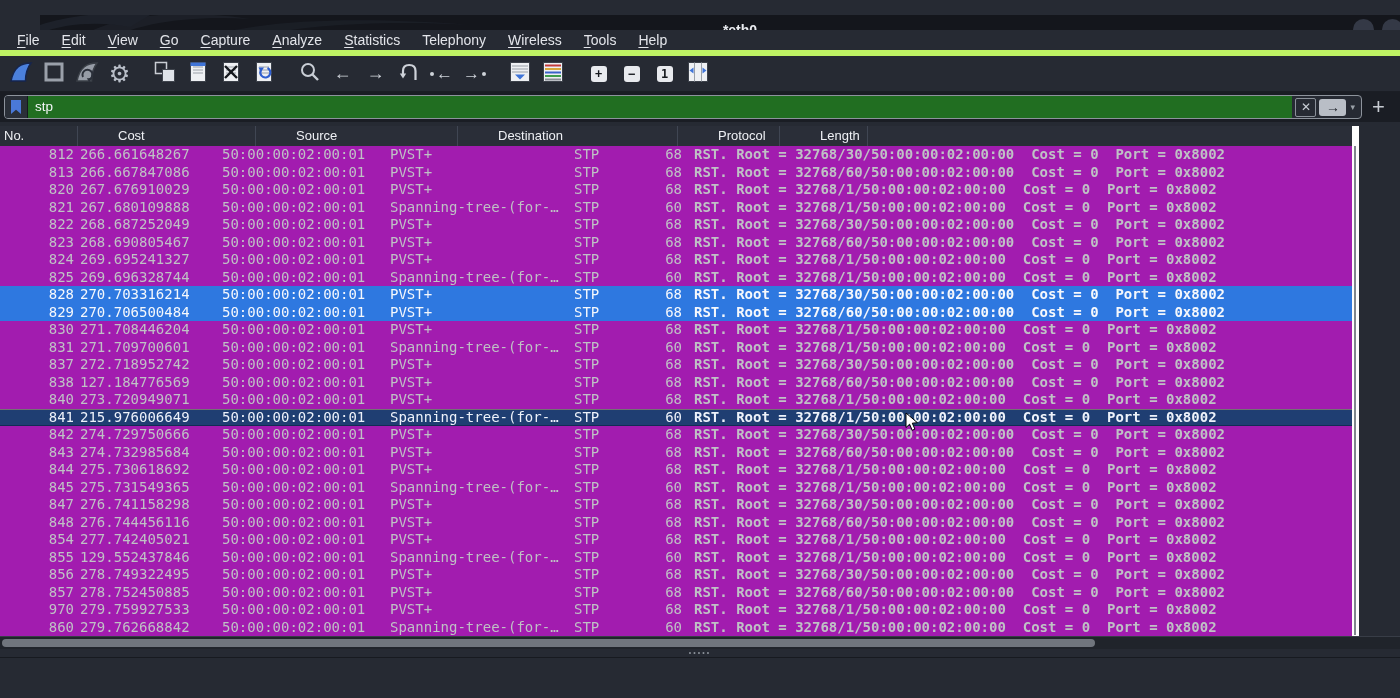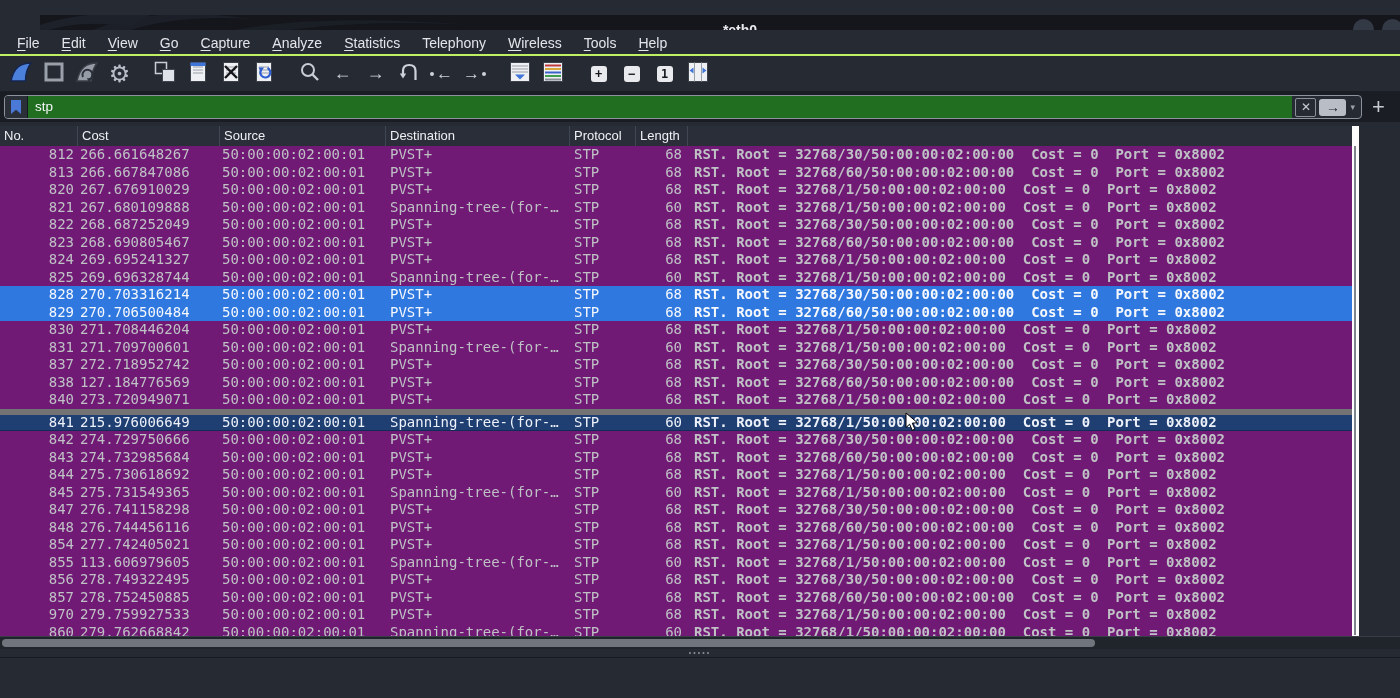--- a/index.html
+++ b/index.html
@@ -12,22 +12,22 @@
   .titlebar{position:absolute;left:0;top:15px;width:1400px;height:30px;background:#14161c;margin-left:40px;}
   .kali-decor{position:absolute;left:0;top:0;height:30px;width:480px;overflow:hidden;opacity:.9;}
   .win-title{position:absolute;left:0;top:0;width:1400px;height:30px;line-height:30px;
     text-align:center;color:#e9ebef;font-size:14px;font-weight:bold;}
   .win-controls{position:absolute;right:8px;top:4px;display:flex;gap:8px;}
   .wbtn{width:21px;height:21px;border-radius:50%;background:#343946;display:flex;
     align-items:center;justify-content:center;font-size:11px;color:#9aa0ab;}
   .wbtn.close{background:var(--close_button);color:#10131a;font-weight:bold;font-size:12px;}
   
   .menubar{position:absolute;left:0;top:30px;width:1400px;height:26px;background:#262a33;
-    display:flex;align-items:flex-start;padding-left:6px;box-sizing:border-box;
-    border-bottom:2px solid #bef264;}
+    display:flex;align-items:center;padding-left:6px;box-sizing:border-box;
+    border-bottom:6px solid #bef264;}
   .menu-item{color:#e3e5ea;font-size:14px;padding:0 11px;height:26px;line-height:26px;}
   .menu-item u{text-decoration:underline;text-underline-offset:2px;}
   
   .toolbar{position:absolute;left:0;top:56px;width:1400px;height:36px;background:#262a33;
     display:flex;align-items:center;padding-left:4px;box-sizing:border-box;
     border-bottom:1px solid #1b1e25;}
   .tbtn{height:30px;min-width:30px;display:flex;align-items:center;justify-content:center;margin:0 1.5px;}
   .tbtn.gapL{margin-left:14px;}
   .tbtn .glyph{color:#ced2d9;font-size:18px;line-height:1;}
   .tbtn .gear{font-size:24px;color:#b9bfc9;}
@@ -49,34 +49,34 @@
     color:#f4f6f8;font-size:13.5px;padding-left:7px;font-family:"Liberation Sans",sans-serif;}
   .fclear{width:19px;height:17px;border:1px solid #8a9099;border-radius:2px;margin:0 3px;
     color:#c9ced6;display:flex;align-items:center;justify-content:center;font-size:12px;}
   .fapply{width:27px;height:17px;background:#b9bec6;border-radius:3px;color:#1c2027;
     display:flex;align-items:center;justify-content:center;font-size:14px;font-weight:bold;}
   .fcaret{color:#9ba1a9;font-size:9px;padding:0 6px 0 4px;}
   .fadd{margin-left:10px;color:#c6cad1;font-size:22px;font-weight:300;line-height:22px;}
   
   .list-wrap{position:absolute;left:0;top:126px;width:1352px;height:510px;background:#ffffff;}
   .prow{display:grid;grid-template-columns:78px 142px 166px 184px 66px 52px 1fr;}
-  .phead{height:20px;background:#2a2e38;color:#eef0f4;font-size:13px;}
+  .phead{height:20px;background:#2a2e38;color:#eef0f4;font-size:13px;gap:36px;}
   .phead .hcell{line-height:20px;padding-left:4px;border-right:1px solid #404653;
     white-space:nowrap;overflow:hidden;}
   .rows{font-family:"DejaVu Sans Mono","Liberation Mono",monospace;font-size:14px;}
   .row{height:17.5px;line-height:17.5px;}
   .row>span{white-space:pre;overflow:hidden;display:block;}
   .c-no{text-align:right;padding-right:4px;}
   .c-len{text-align:right;padding-right:6px;}
   .c-time,.c-src{padding-left:2px;}
   .c-dst,.c-proto{padding-left:4px;}
   .c-info{padding-left:6px;font-weight:bold;}
-  .r-normal{background:#701a75;color:var(--row_fg);}
+  .r-normal{background:#a21caf;color:var(--row_fg);}
   .r-selected{background:var(--selected_row);color:#f5f8fc;}
-  .r-focused{background:var(--focused_row);color:#edf2fa;border-top:6px solid #737373;
+  .r-focused{background:var(--focused_row);color:#edf2fa;border-top:1px solid #737373;
     border-bottom:1px solid #122c55;height:15.5px;line-height:15.5px;}
   
   .vtrack{position:absolute;left:1352px;top:126px;width:7px;height:510px;background:#fdfdfd;}
   .vthumb{position:absolute;left:2px;top:20px;width:2px;height:489px;background:#7f858d;}
   .right-strip{position:absolute;left:1359px;top:126px;width:41px;height:510px;background:#262a33;}
   
   .hscroll{position:absolute;left:0;top:636px;width:1400px;height:13px;background:#20242b;
     border-top:1px solid #383d47;}
   .hthumb{position:absolute;left:2px;top:2px;width:1093px;height:8px;border-radius:4px;background:#70757d;}
   .splitter{position:absolute;left:0;top:649px;width:1400px;height:8px;background:#262a33;
@@ -486,21 +486,21 @@
         <span class="c-no">854</span>
         <span class="c-time">277.742405021</span>
         <span class="c-src">50:00:00:02:00:01</span>
         <span class="c-dst">PVST+</span>
         <span class="c-proto">STP</span>
         <span class="c-len">68</span>
         <span class="c-info">RST. Root = 32768/1/50:00:00:02:00:00  Cost = 0  Port = 0x8002</span>
       </div>
       <div class="prow row r-normal">
         <span class="c-no">855</span>
-        <span class="c-time">113.606979605</span>
+        <span class="c-time">129.552437846</span>
         <span class="c-src">50:00:00:02:00:01</span>
         <span class="c-dst">Spanning-tree-(for-…</span>
         <span class="c-proto">STP</span>
         <span class="c-len">60</span>
         <span class="c-info">RST. Root = 32768/1/50:00:00:02:00:00  Cost = 0  Port = 0x8002</span>
       </div>
       <div class="prow row r-normal">
         <span class="c-no">856</span>
         <span class="c-time">278.749322495</span>
         <span class="c-src">50:00:00:02:00:01</span>

